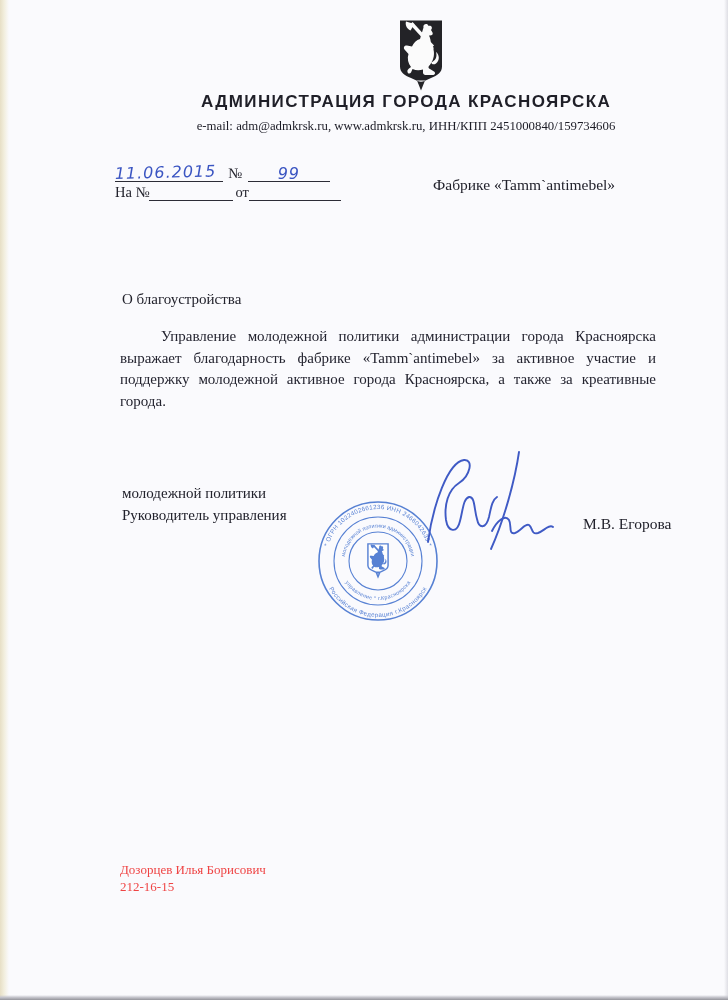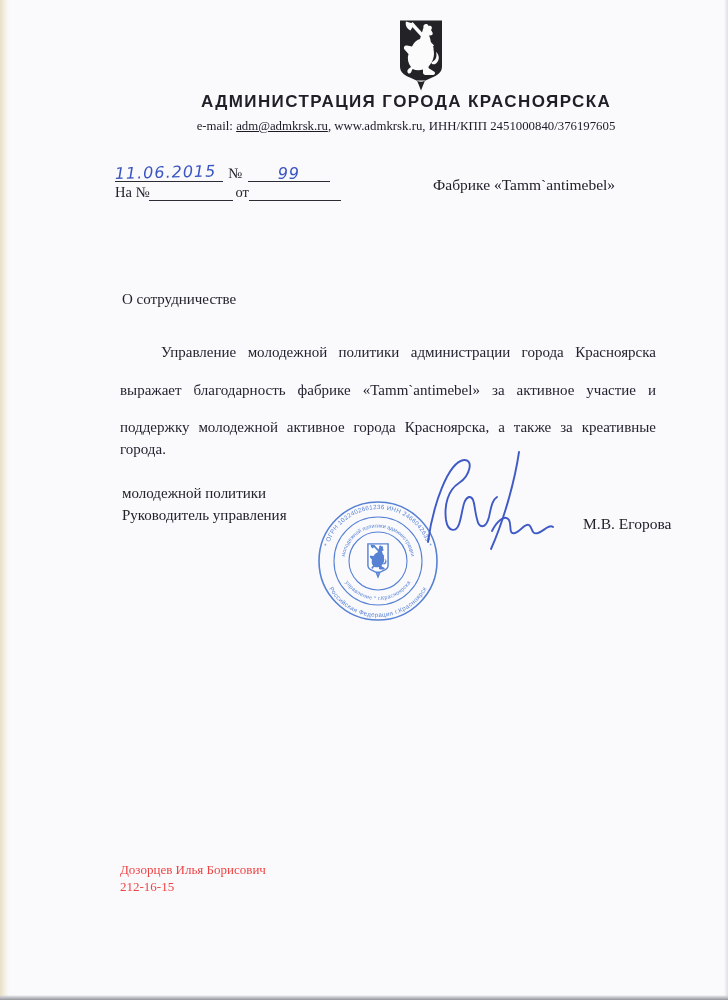--- a/index.html
+++ b/index.html
@@ -17,42 +17,42 @@
   .edge-right { position:absolute; right:0; top:0; bottom:0; width:4px;
     background:linear-gradient(to left,rgba(170,170,182,.35),rgba(250,250,253,0)); }
 
   .center-col { position:absolute; left:92px; width:628px; text-align:center; }
 
   .emblem { position:absolute; left:396px; top:16px; width:50px; height:77px; }
 
   .org-title { top:92px; font-family:"Liberation Sans","DejaVu Sans",sans-serif;
     font-size:17px; font-weight:600; letter-spacing:1.4px; color:#1f1f28; }
   .org-address { top:119px; font-size:12.8px; line-height:15.6px; color:#1c1c26; }
-  .org-address .email { text-decoration:underline; }
+  .org-address .email { }
 
   .ref-block { position:absolute; left:115px; top:164px; width:230px;
     font-size:14.5px; color:#23232d; }
   .ref-row { display:flex; align-items:flex-end; }
   .ref-row + .ref-row { margin-top:1px;font-family:Liberation Serif, serif; }
   .uline { display:inline-block; border-bottom:1.2px solid #2c2c36; height:17px; }
   .uline.center { text-align:center; }
   .w108{width:108px} .w82{width:82px} .w84{width:84px} .w92{width:92px}
   .hand { font-family:"DejaVu Sans",sans-serif; font-style:italic;
     font-size:16px; letter-spacing:1px; color:#3b55c2; white-space:nowrap; }
   .hand.date { display:inline-block; transform:rotate(-1.5deg); transform-origin:left bottom; }
   .no-label { margin:0 6px 0 5px; }
   .ot-label { margin:0 0 0 2px; }
 
   .addressee { position:absolute; left:433px; top:176px; font-size:15.5px; }
 
   .subject { position:absolute; left:122px; top:291px; font-size:15px; }
 
   .body-text { position:absolute; left:120px; top:326px; width:536px;
     font-size:15px; line-height:21.7px; color:#242430; }
-  .body-text .jf { text-align:justify; text-align-last:justify;margin-top:16px; }
+  .body-text .jf { text-align:justify; text-align-last:justify; }
   .body-text .indent { text-indent:41px; }
 
   .sign-title { position:absolute; left:122px; top:483px; font-size:15px; line-height:21.6px; }
   .sign-name  { position:absolute; left:583px; top:515px; font-size:15.5px; }
 
   .stamp { position:absolute; left:313px; top:496px; width:130px; height:130px; opacity:.92; }
   .signature { position:absolute; left:398px; top:438px; width:165px; height:125px; }
 
   .footer { position:absolute; left:120px; top:862px; font-size:13px; line-height:16.5px; color:#ef4444; }
 </style>
@@ -71,40 +71,40 @@
         <path d="M55,22 c-2,-7 8,-10 10,-3 c6,-2 9,4 5,8 l3,5 c2,4 -2,7 -7,6 c3,6 4,12 3,18 c5,2 7,6 6,10 c3,12 -1,24 -9,33 c-2,2 -1,5 2,6 l8,5 c4,3 2,7 -3,7 l-14,0 c-3,0 -5,-2 -5,-5 l0,-6 c-7,2 -14,2 -21,-1 l-3,7 c-2,3 -6,3 -7,-1 c-1,-3 1,-5 3,-7 l4,-3 c-6,-8 -8,-17 -5,-26 l-8,-9 c-3,-4 0,-9 5,-8 l10,2 c3,-7 9,-13 16,-15 z"></path>
         <path d="M70,92 c9,-3 13,-12 10,-21 c7,5 8,17 0,23 c-4,3 -8,2 -10,-2 z"></path>
       </g>
     </defs>
     <use href="#shield-shape" fill="#232327"></use>
     <use href="#lion-figure" fill="#fbfbfb"></use>
   </svg>
 
   <div class="center-col org-title">АДМИНИСТРАЦИЯ ГОРОДА КРАСНОЯРСКА</div>
   <div class="center-col org-address">
-    <div><span>e-mail: </span><span class="email">adm@admkrsk.ru</span><span>, www.admkrsk.ru, ИНН/КПП 2451000840/376197605</span></div>
+    <div><span>e-mail: </span><span class="email">adm@admkrsk.ru</span><span>, www.admkrsk.ru, ИНН/КПП 2451000840/159734606</span></div>
   </div>
 
   <div class="ref-block">
     <div class="ref-row">
       <span class="uline w108"><span class="hand date">11.06.2015</span></span>
       <span class="no-label">№</span>
       <span class="uline w82 center"><span class="hand">99</span></span>
     </div>
     <div class="ref-row">
       <span>На №</span>
       <span class="uline w84"></span>
       <span class="ot-label">от</span>
       <span class="uline w92"></span>
     </div>
   </div>
 
   <div class="addressee">Фабрике «Tamm`antimebel»</div>
 
-  <div class="subject">О сотрудничестве</div>
+  <div class="subject">О благоустройства</div>
 
   <div class="body-text">
     <div class="jf indent">Управление молодежной политики администрации города Красноярска</div>
     <div class="jf">выражает благодарность фабрике «Tamm`antimebel» за активное участие и</div>
     <div class="jf">поддержку молодежной активное города Красноярска, а также за креативные</div>
     <div>города.</div>
   </div>
 
   <div class="sign-title">
     <div>молодежной политики</div>

